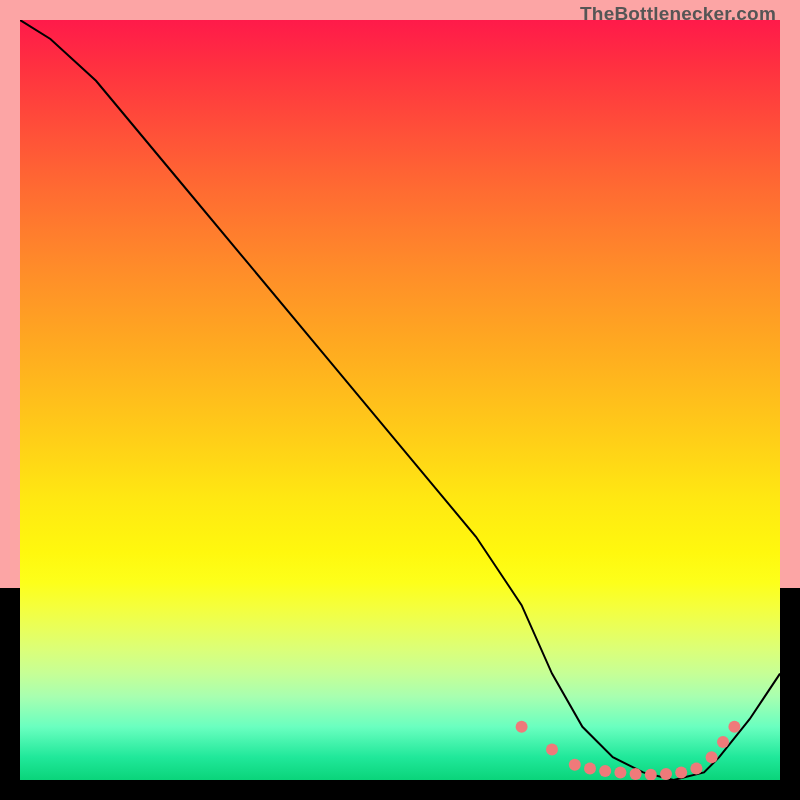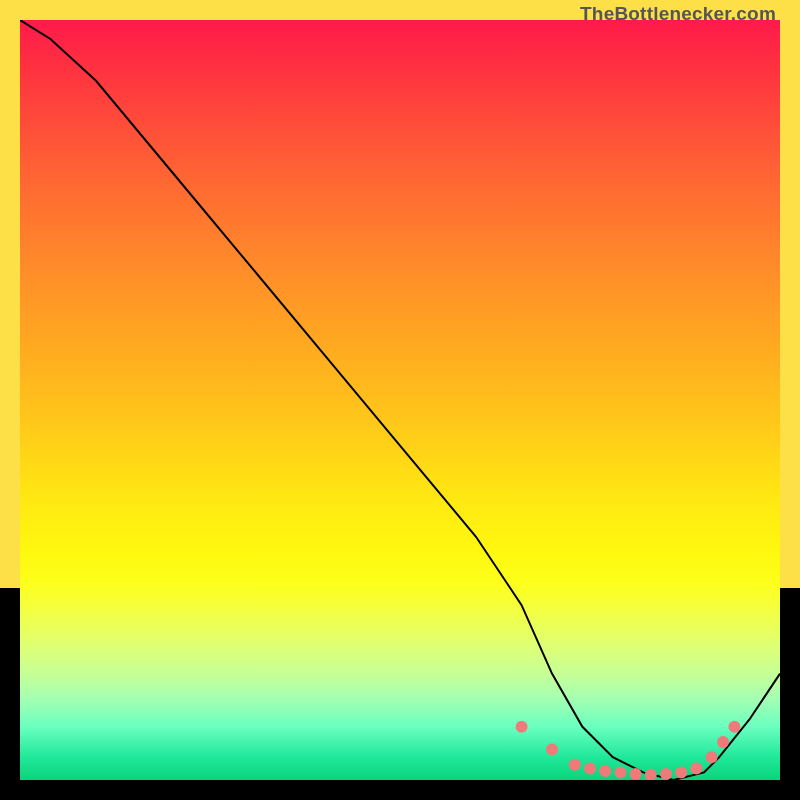--- a/index.html
+++ b/index.html
@@ -1,21 +1,21 @@
 <!DOCTYPE html>
 <html><head>
 <meta charset="utf-8">
 <style>
   * { margin: 0; padding: 0; box-sizing: border-box; }
   html, body { width: 800px; height: 800px; overflow: hidden; background: #000; }
   .frame {
     position: relative;
     width: 800px;
     height: 588px;
-    background: #fde047;
+    background: #fca5a5;
   }
   .plot {
     position: absolute;
     left: 20px;
     top: 20px;
     width: 760px;
     height: 760px;
     background: linear-gradient(to bottom,
       #ff1a4a 0%,
       #ff3040 6%,

